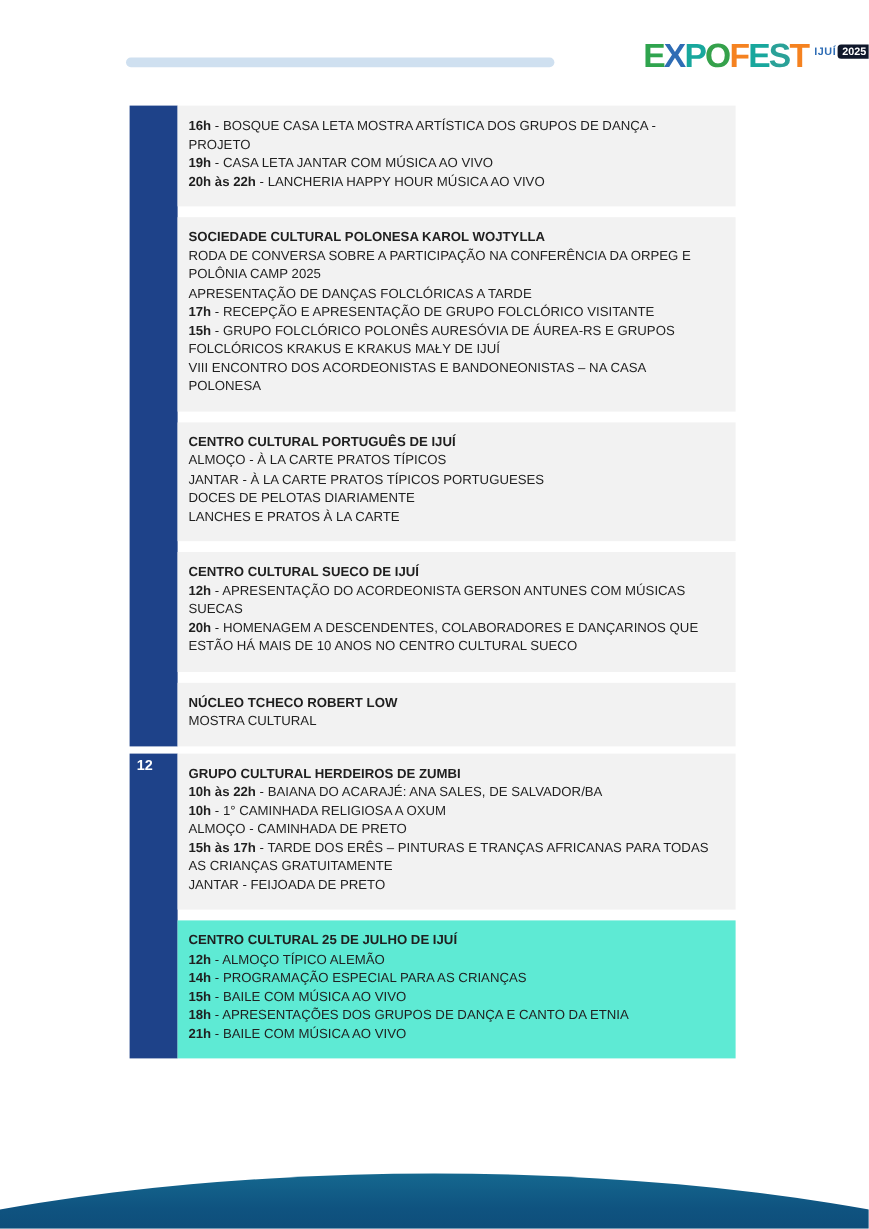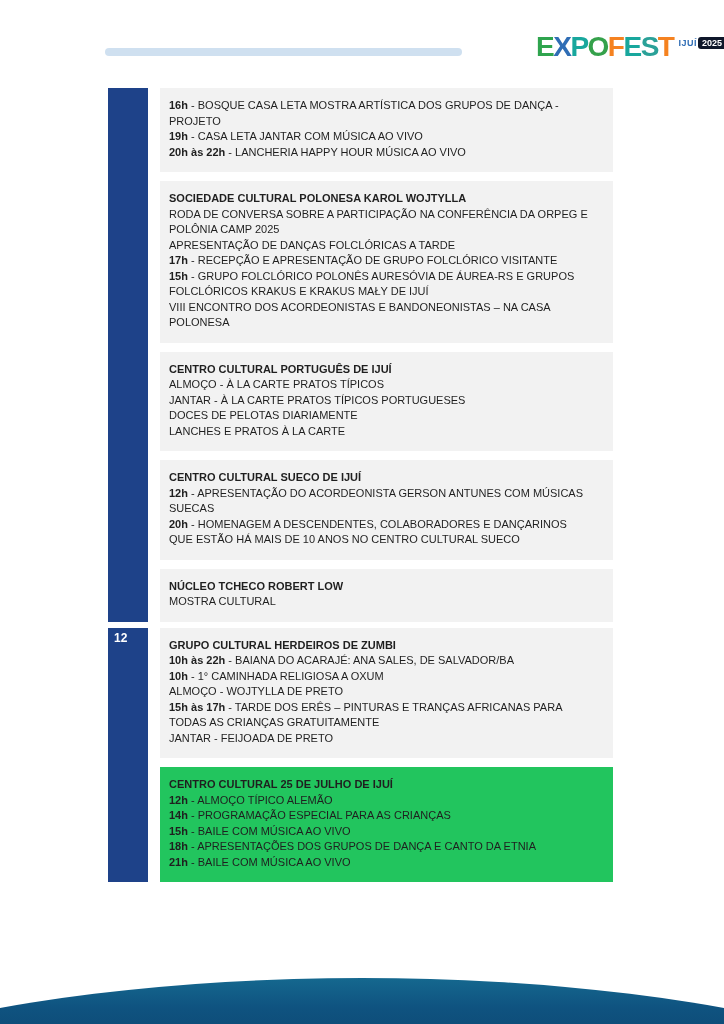--- a/index.html
+++ b/index.html
@@ -26,21 +26,21 @@
   .logo-side { display:flex; flex-direction:row; align-items:center; gap:1px; margin-top:5px; }
   .logo-city { font-size:9px; font-weight:bold; letter-spacing:0.5px; line-height:10px; }
   .logo-year {
     font-size:9px; font-weight:bold; color:#ffffff;
     padding:1px 4px; border-radius:3px; line-height:10px;
   }
   
   .content { position:absolute; left:108px; top:88px; width:505px; }
   .group { display:flex; margin-bottom:6px; }
   .day-bar {
-    flex:0 0 40px; width:40px; margin-right:12px;
+    flex:0 0 40px; width:40px; 
     color:#ffffff; font-weight:bold; font-size:12px;
     padding:3px 0 0 6px; line-height:14px;
   }
   .col { flex:1; display:flex; flex-direction:column; gap:9px; width:453px; }
   .block {
     background:#f2f2f2; color:#1f1f1f;
     font-size:11px; line-height:15.5px;
     padding:10px 20px 12px 9px;
   }
   .venue-title { font-weight:bold; }
@@ -102,26 +102,26 @@
           </section>
         </div>
       </div>
       <div class="group">
         <div class="day-bar" style="background: rgb(30, 66, 137);"><span>12</span></div>
         <div class="col">
           <section class="block" style="background: rgb(242, 242, 242);">
             <div class="venue-title">GRUPO CULTURAL HERDEIROS DE ZUMBI</div>
             <div class="line"><span class="b">10h às 22h</span><span> - BAIANA DO ACARAJÉ: ANA SALES, DE SALVADOR/BA</span></div>
             <div class="line"><span class="b">10h</span><span> - 1° CAMINHADA RELIGIOSA A OXUM</span></div>
-            <div class="line"><span>ALMOÇO - WOJTYLLA DE PRETO</span></div>
+            <div class="line"><span>ALMOÇO - CAMINHADA DE PRETO</span></div>
             <div class="line"><span class="b">15h às 17h</span><span> - TARDE DOS ERÊS – PINTURAS E TRANÇAS AFRICANAS PARA TODAS AS CRIANÇAS GRATUITAMENTE</span></div>
             <div class="line"><span>JANTAR - FEIJOADA DE PRETO</span></div>
             <div class="line"><span> </span></div>
           </section>
-          <section class="block" style="background: #22c55e;">
+          <section class="block" style="background: #5eead4;">
             <div class="venue-title">CENTRO CULTURAL 25 DE JULHO DE IJUÍ</div>
             <div class="line"><span class="b">12h</span><span> - ALMOÇO TÍPICO ALEMÃO</span></div>
             <div class="line"><span class="b">14h</span><span> - PROGRAMAÇÃO ESPECIAL PARA AS CRIANÇAS</span></div>
             <div class="line"><span class="b">15h</span><span> - BAILE COM MÚSICA AO VIVO</span></div>
             <div class="line"><span class="b">18h</span><span> - APRESENTAÇÕES DOS GRUPOS DE DANÇA E CANTO DA ETNIA</span></div>
             <div class="line"><span class="b">21h</span><span> - BAILE COM MÚSICA AO VIVO</span></div>
           </section>
         </div>
       </div>
     </div>

